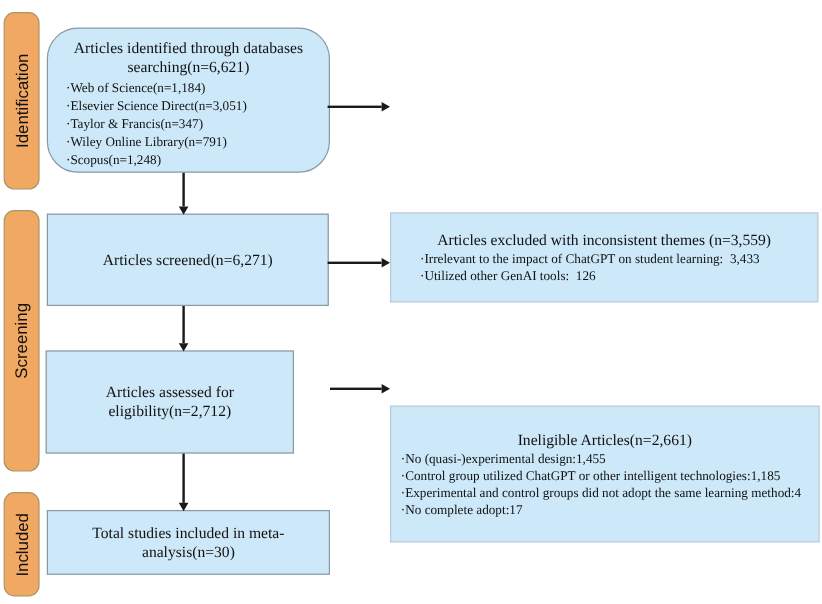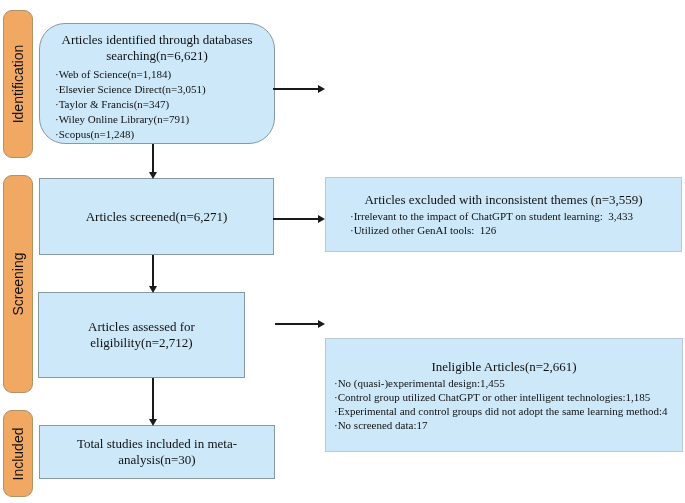--- a/index.html
+++ b/index.html
@@ -114,21 +114,21 @@
       <div>·Utilized other GenAI tools:&nbsp;&nbsp;126</div>
     </div>
   </div>
 
   <div class="box rbox" id="rbox-ineligible">
     <div class="title">Ineligible Articles(n=2,661)</div>
     <div class="bullets">
       <div>·No (quasi-)experimental design:1,455</div>
       <div>·Control group utilized ChatGPT or other intelligent technologies:1,185</div>
       <div>·Experimental and control groups did not adopt the same learning method:4</div>
-      <div>·No screened data:17</div>
+      <div>·No complete adopt:17</div>
     </div>
   </div>
 
   <div class="aline v" id="arrow-down-1-line"></div>
   <div class="ahead down" id="arrow-down-1-head"></div>
   <div class="aline v" id="arrow-down-2-line"></div>
   <div class="ahead down" id="arrow-down-2-head"></div>
   <div class="aline v" id="arrow-down-3-line"></div>
   <div class="ahead down" id="arrow-down-3-head"></div>
 

